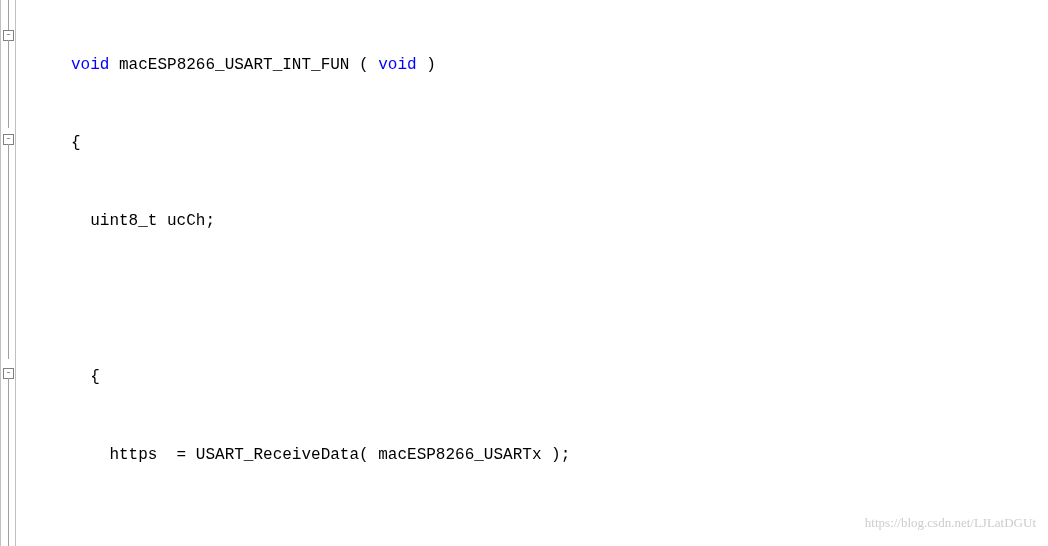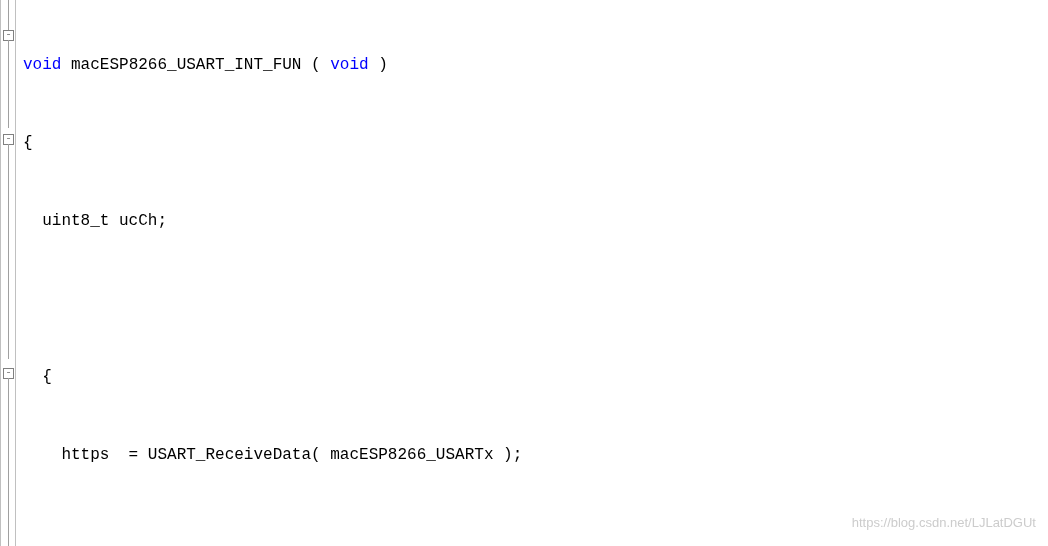--- a/index.html
+++ b/index.html
@@ -56,28 +56,29 @@
   }
   .code {
     position: absolute;
     left: 18px;
     top: 0;
     right: 0;
   }
   .row {
     height: 26px;
     padding-left: 4px;
+    margin-left: 48px;
   }
   .kw { color: #0000ff; }
   .watermark {
     position: absolute;
     right: 12px;
     bottom: 10px;
     color: #cccccc;
-    font-family: Liberation Sans, sans-serif;
+    font-family: Liberation Serif, serif;
     font-size: 13px;
     pointer-events: none;
   }
 </style>
 </head>
 <body>
 
 <div class="editor">
 
   <div class="gutter">

